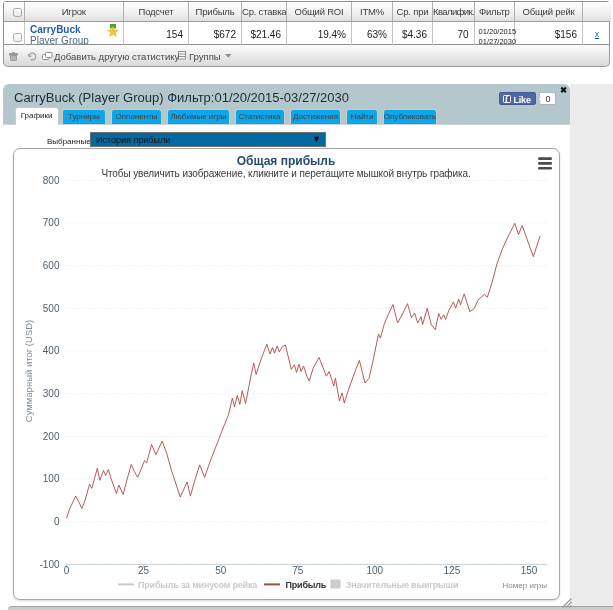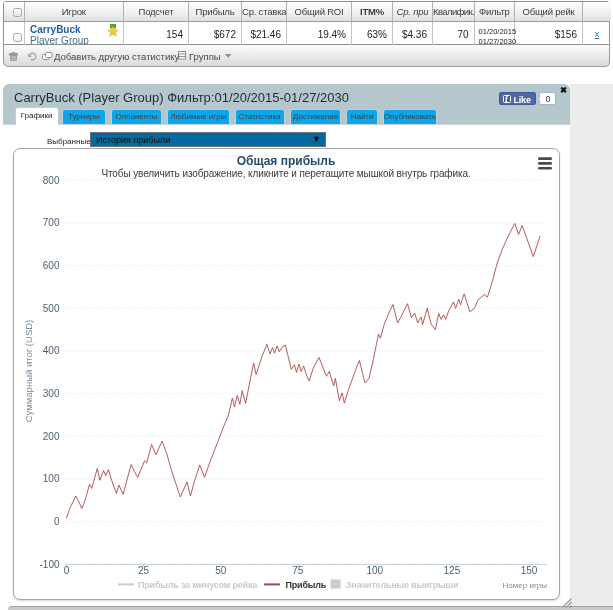--- a/index.html
+++ b/index.html
@@ -28,22 +28,22 @@
 <div class="abs" id="rightgray"></div>
 <div class="abs" id="bottomband"></div>
 
 <div class="abs" id="tbl">
 <div class="hcell" style="left:0px;width:20.5px;"></div>
 <div class="hcell" style="left:20.5px;width:99.5px;">Игрок</div>
 <div class="hcell" style="left:120px;width:65px;">Подсчет</div>
 <div class="hcell" style="left:185px;width:53px;">Прибыль</div>
 <div class="hcell" style="left:238px;width:45px;">Ср. ставка</div>
 <div class="hcell" style="left:283px;width:65px;">Общий ROI</div>
-<div class="hcell" style="left:348px;width:41px;font-weight:bold;">ITM%</div>
-<div class="hcell" style="left:389px;width:40px;font-style:italic;">Ср. при</div>
+<div class="hcell" style="left:348px;width:41px;">ITM%</div>
+<div class="hcell" style="left:389px;width:40px;">Ср. при</div>
 <div class="hcell" style="left:429px;width:41.6px;letter-spacing:-0.6px;">Квалифик.</div>
 <div class="hcell" style="left:470.6px;width:40.4px;">Фильтр</div>
 <div class="hcell" style="left:511px;width:68px;">Общий рейк</div>
 <div class="hcell" style="left:579px;width:28px;border-right:none;"></div>
 <div style="position:absolute;left:9px;top:5.5px;width:9px;height:9px;border:1px solid #a8a8a8;border-radius:2.5px;background:linear-gradient(#fff,#e4e4e4);"></div>
 <div class="hrowline"></div>
 <div class="dcell" style="left:0px;width:20.5px;"></div>
 <div class="dcell" style="left:20.5px;width:99.5px;"></div>
 <div class="dcell num" style="left:120px;width:65px;">154</div>
 <div class="dcell num" style="left:185px;width:53px;">$672</div>
@@ -89,21 +89,21 @@
       <line x1="174.5" y1="11.5" x2="181.5" y2="11.5"></line>
     </g>
     <path d="M 221 9 l 6.5 0 -3.25 3.8 z" fill="#8f8f8f"></path>
   </svg>
   <span style="position:absolute;left:50px;top:6px;font-size:9.5px;color:#4a4a4a;">Добавить другую статистику</span>
   <span style="position:absolute;left:185px;top:6px;font-size:9.5px;color:#4a4a4a;">Группы</span>
 </div>
 
 <div class="abs" id="panel">
   <div id="phead"></div>
-  <div style="position:absolute;left:11px;top:6px;font-size:13px;color:#1b2e38;z-index:5;">CarryBuck (Player Group) Фильтр:01/20/2015-01/27/2030</div>
+  <div style="position:absolute;left:11px;top:6px;font-size:13px;color:#1b2e38;z-index:5;">CarryBuck (Player Group) Фильтр:01/20/2015-03/27/2030</div>
 
   <div style="position:absolute;left:496px;top:8px;width:37px;height:13px;background:#4e69a2;border:1px solid #43599c;border-radius:2px;z-index:5;">
     <div style="position:absolute;left:2.5px;top:2px;width:8px;height:8px;border:1px solid #fff;border-radius:1.5px;background:#42599b;"></div>
     <span style="position:absolute;left:5px;top:0.5px;color:#fff;font-size:9px;font-weight:bold;font-family:'Liberation Serif',serif;">f</span>
     <span style="position:absolute;left:13.5px;top:1.5px;color:#fff;font-size:9px;font-weight:bold;letter-spacing:-0.2px;">Like</span>
   </div>
   <div style="position:absolute;left:536px;top:8px;width:17px;height:13px;background:#fff;border:1px solid #aab5c7;border-radius:2px;z-index:5;">
     <div style="position:absolute;left:-2.5px;top:4px;width:4px;height:4px;background:#fff;border-left:1px solid #aab5c7;border-bottom:1px solid #aab5c7;transform:rotate(45deg);"></div>
     <span style="position:absolute;left:0;top:1px;width:16px;text-align:center;font-size:9px;color:#333;">0</span>
   </div>

